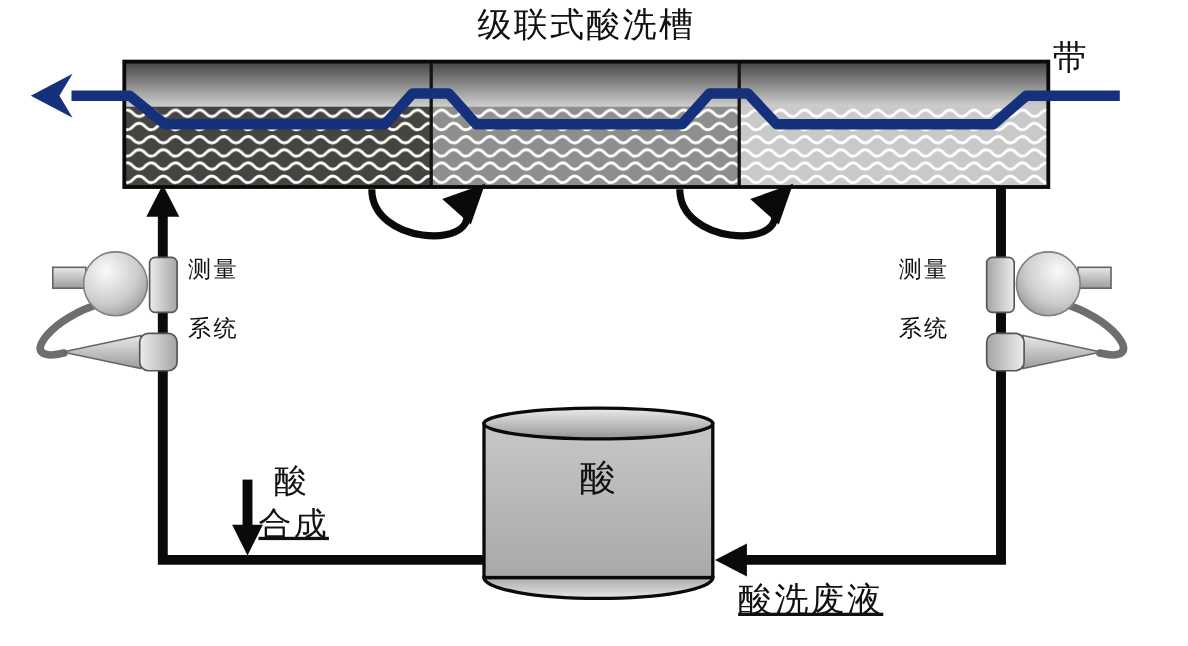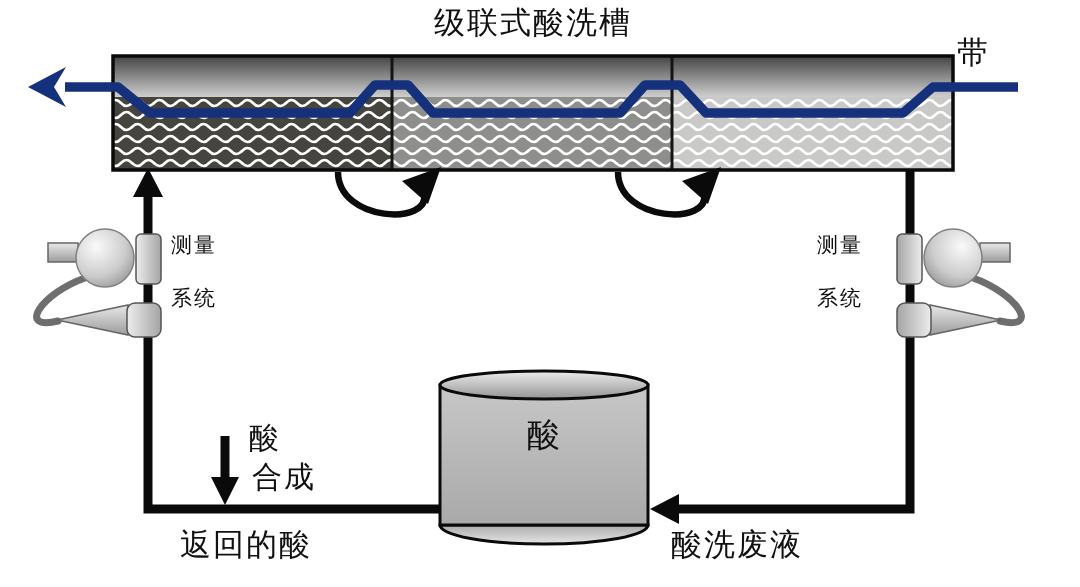--- a/index.html
+++ b/index.html
@@ -133,21 +133,20 @@
 
 <div class="lbl t31" style="left:957px;top:36px;">带</div>
 
 <div class="lbl t29" style="left:171px;top:234px;">测量</div>
 <div class="lbl t29" style="left:171px;top:287px;">系统</div>
 
 <div class="lbl t29" style="left:817px;top:234px;">测量</div>
 <div class="lbl t29" style="left:817px;top:287px;">系统</div>
 
 <div class="lbl t30" style="left:249px;top:421px;">酸</div>
-<div class="lbl t30" style="left:252px;top:460px;">合成</div>
+<div class="lbl t30" style="left:235px;top:460px;text-decoration:underline;">合成</div>
 
-<div class="lbl t31" style="left:180px;top:528px;">返回的酸</div>
 
 <div class="lbl t33 ctr" style="left:440px;top:417px;width:208px;">酸</div>
 
-<div class="lbl t31" style="left:671px;top:528px;">酸洗废液</div>
+<div class="lbl t31" style="left:671px;top:528px;text-decoration:underline;">酸洗废液</div>
 
 </div>
 
 </body></html>

